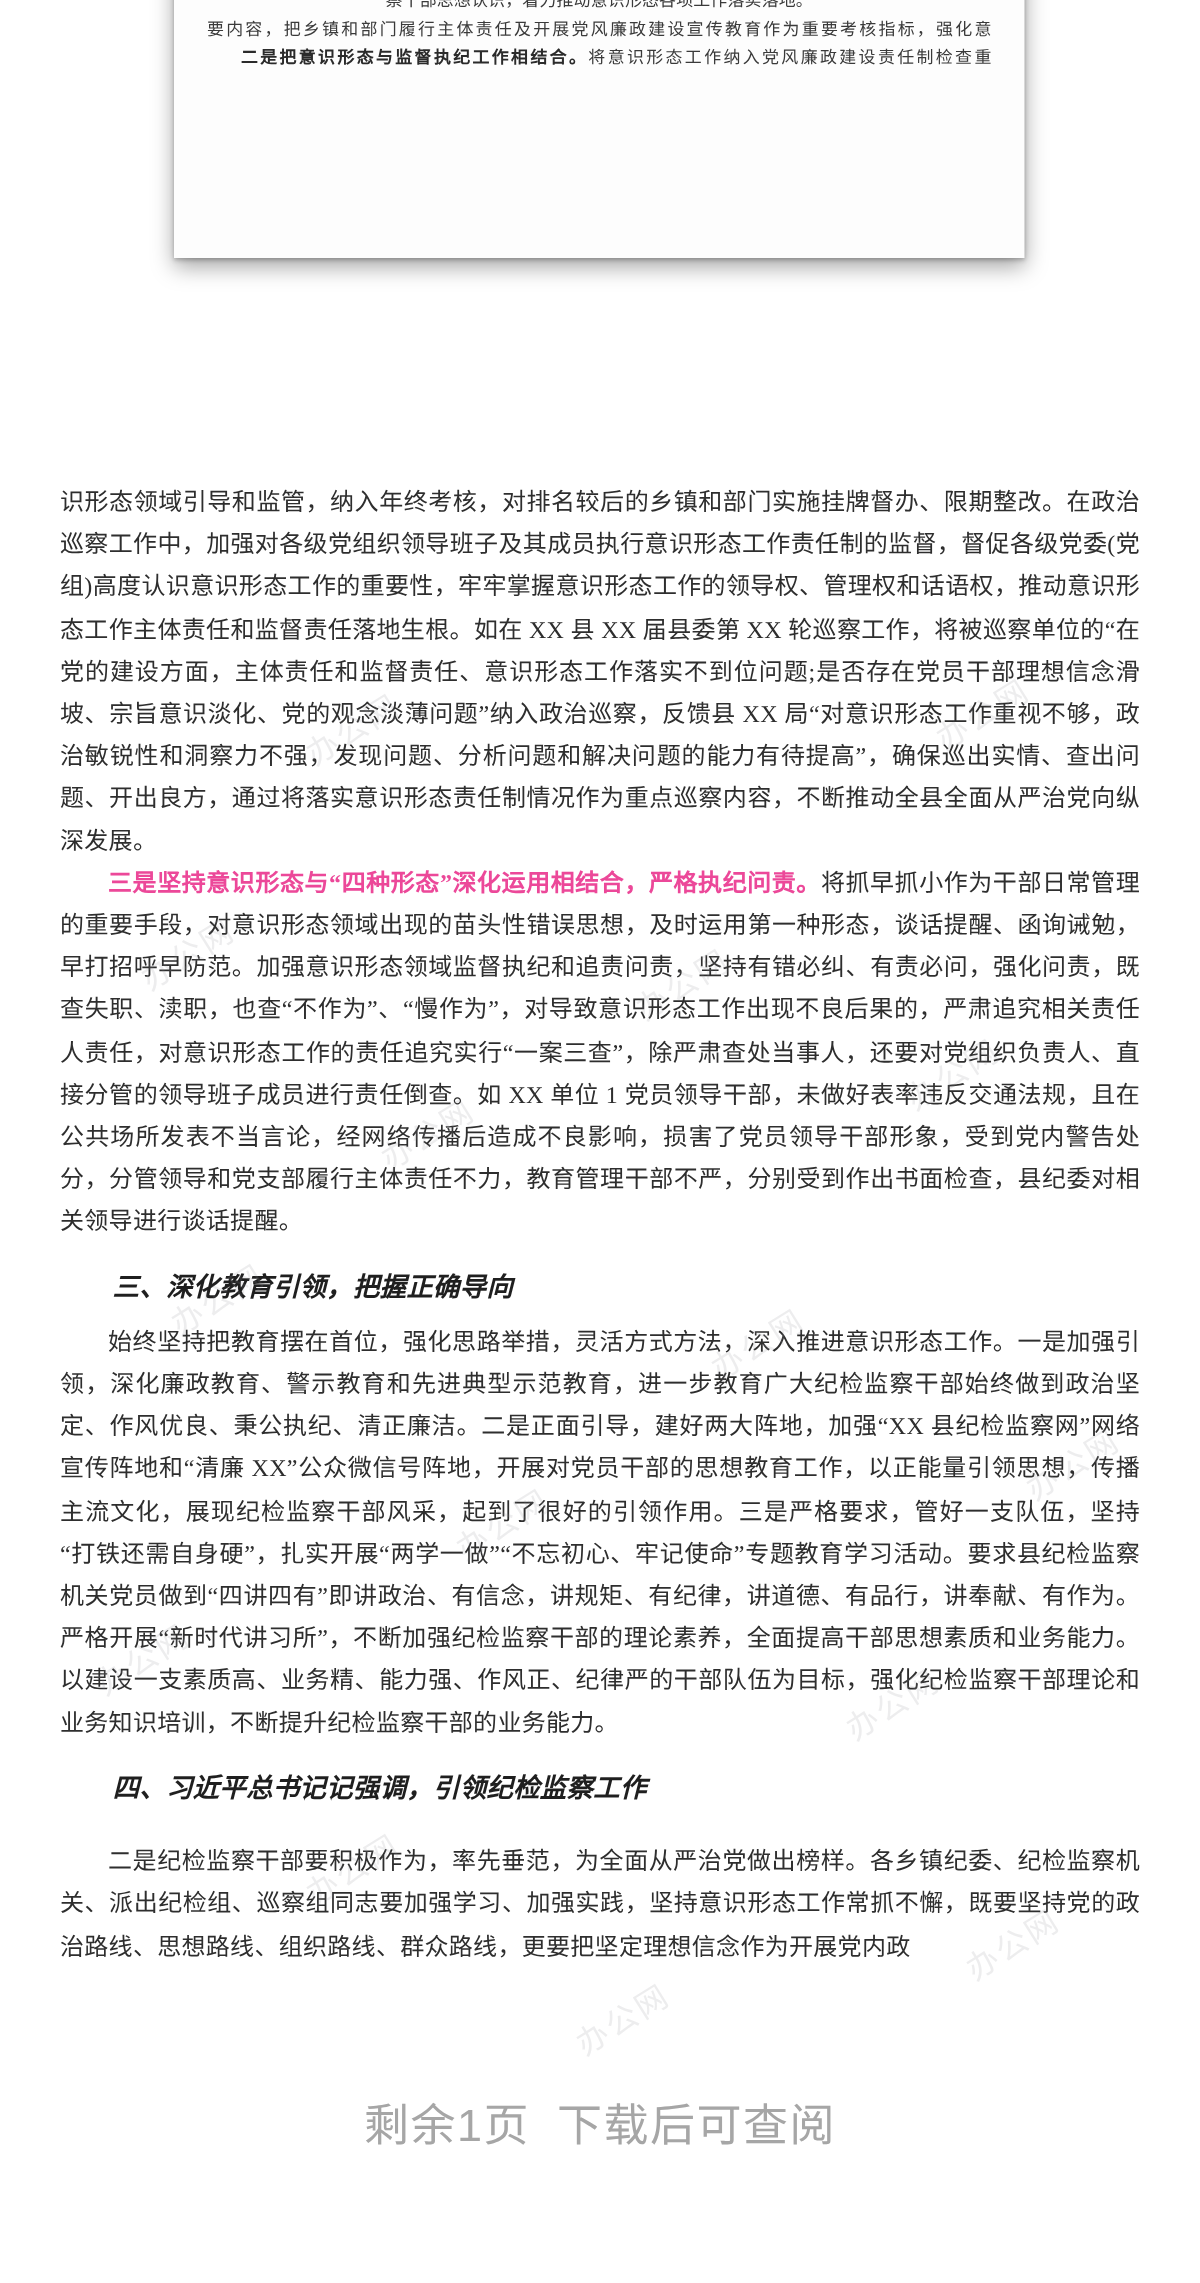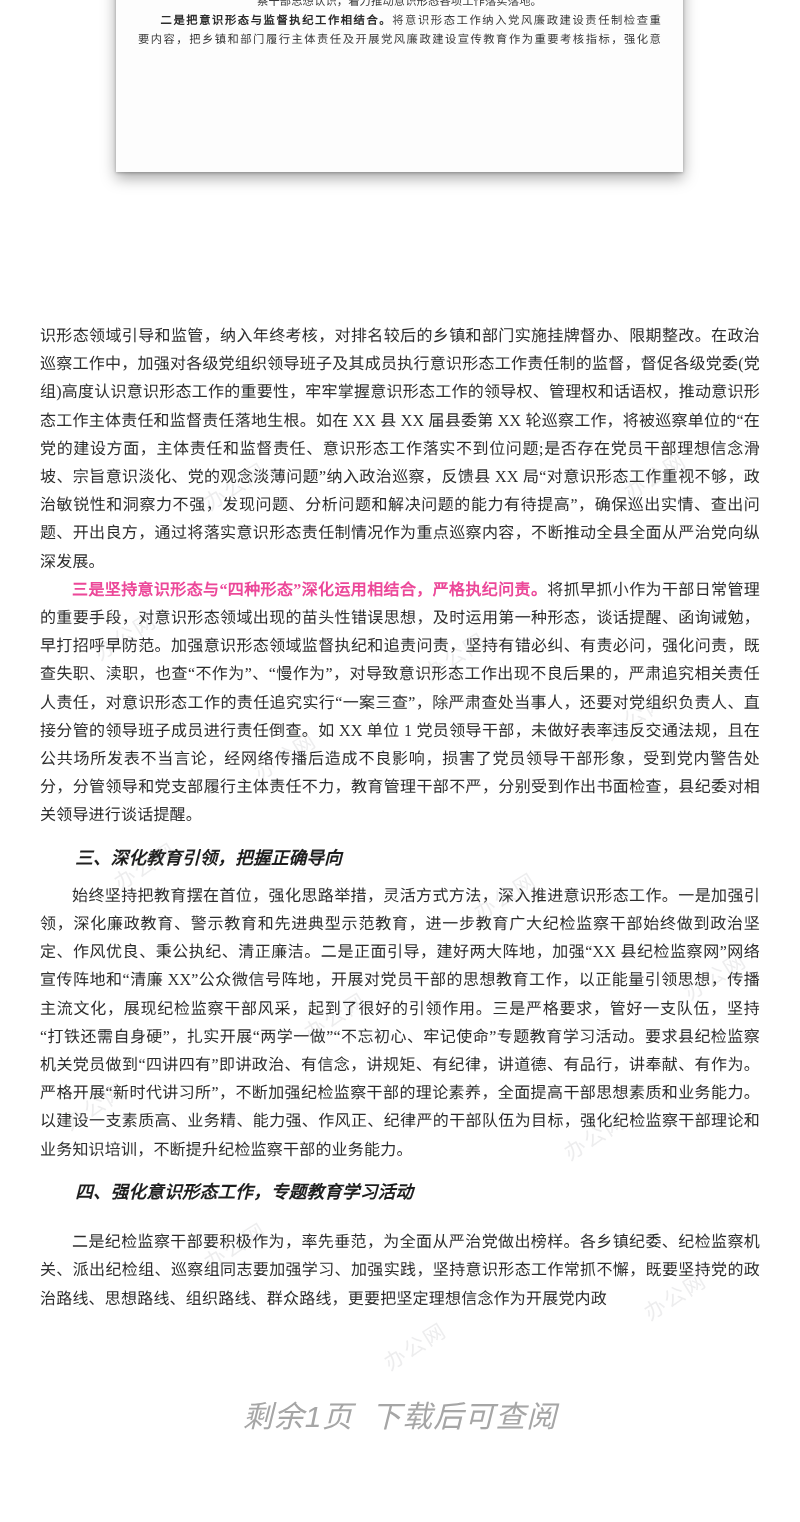--- a/index.html
+++ b/index.html
@@ -112,34 +112,33 @@
     position: absolute;
     left: 0;
     right: 0;
     top: 1392px;
     text-align: center;
     font-family: "Liberation Sans", "DejaVu Sans", sans-serif;
     font-size: 30px;
     color: #a6a6a6;
     letter-spacing: 1px;
     font-weight: 400;
-    font-style: italic;
   }
   .footer-note .sp { display: inline-block; width: 18px; }
 </style>
 </head>
 <body>
 
 <div class="page-card">
   <div class="card-inner">
     <div class="card-line partial">察干部思想认识，着力推动意识形态各项工作落实落地。</div>
+    <div class="card-line">要内容，把乡镇和部门履行主体责任及开展党风廉政建设宣传教育作为重要考核指标，强化意</div>
     <div class="card-line lead">
       <b>二是把意识形态与监督执纪工作相结合。</b><span>将意识形态工作纳入党风廉政建设责任制检查重</span>
     </div>
-    <div class="card-line">要内容，把乡镇和部门履行主体责任及开展党风廉政建设宣传教育作为重要考核指标，强化意</div>
   </div>
 </div>
 
 <div class="watermark-layer">
   <div class="wm" style="left:200px; top:470px;">办公网</div>
   <div class="wm" style="left:620px; top:460px;">办公网</div>
   <div class="wm" style="left:90px;  top:620px;">办公网</div>
   <div class="wm" style="left:420px; top:640px;">办公网</div>
   <div class="wm" style="left:250px; top:740px;">办公网</div>
   <div class="wm" style="left:600px; top:700px;">办公网</div>
@@ -159,21 +158,21 @@
   <p class="para noindent">识形态领域引导和监管，纳入年终考核，对排名较后的乡镇和部门实施挂牌督办、限期整改。在政治巡察工作中，加强对各级党组织领导班子及其成员执行意识形态工作责任制的监督，督促各级党委(党组)高度认识意识形态工作的重要性，牢牢掌握意识形态工作的领导权、管理权和话语权，推动意识形态工作主体责任和监督责任落地生根。如在 XX 县 XX 届县委第 XX 轮巡察工作，将被巡察单位的“在党的建设方面，主体责任和监督责任、意识形态工作落实不到位问题;是否存在党员干部理想信念滑坡、宗旨意识淡化、党的观念淡薄问题”纳入政治巡察，反馈县 XX 局“对意识形态工作重视不够，政治敏锐性和洞察力不强，发现问题、分析问题和解决问题的能力有待提高”，确保巡出实情、查出问题、开出良方，通过将落实意识形态责任制情况作为重点巡察内容，不断推动全县全面从严治党向纵深发展。</p>
 
   <p class="para">
     <b>三是坚持意识形态与“四种形态”深化运用相结合，严格执纪问责。</b><span>将抓早抓小作为干部日常管理的重要手段，对意识形态领域出现的苗头性错误思想，及时运用第一种形态，谈话提醒、函询诫勉，早打招呼早防范。加强意识形态领域监督执纪和追责问责，坚持有错必纠、有责必问，强化问责，既查失职、渎职，也查“不作为”、“慢作为”，对导致意识形态工作出现不良后果的，严肃追究相关责任人责任，对意识形态工作的责任追究实行“一案三查”，除严肃查处当事人，还要对党组织负责人、直接分管的领导班子成员进行责任倒查。如 XX 单位 1 党员领导干部，未做好表率违反交通法规，且在公共场所发表不当言论，经网络传播后造成不良影响，损害了党员领导干部形象，受到党内警告处分，分管领导和党支部履行主体责任不力，教育管理干部不严，分别受到作出书面检查，县纪委对相关领导进行谈话提醒。</span>
   </p>
 
   <h2 class="heading">三、深化教育引领，把握正确导向</h2>
 
   <p class="para">始终坚持把教育摆在首位，强化思路举措，灵活方式方法，深入推进意识形态工作。一是加强引领，深化廉政教育、警示教育和先进典型示范教育，进一步教育广大纪检监察干部始终做到政治坚定、作风优良、秉公执纪、清正廉洁。二是正面引导，建好两大阵地，加强“XX 县纪检监察网”网络宣传阵地和“清廉 XX”公众微信号阵地，开展对党员干部的思想教育工作，以正能量引领思想，传播主流文化，展现纪检监察干部风采，起到了很好的引领作用。三是严格要求，管好一支队伍，坚持“打铁还需自身硬”，扎实开展“两学一做”“不忘初心、牢记使命”专题教育学习活动。要求县纪检监察机关党员做到“四讲四有”即讲政治、有信念，讲规矩、有纪律，讲道德、有品行，讲奉献、有作为。严格开展“新时代讲习所”，不断加强纪检监察干部的理论素养，全面提高干部思想素质和业务能力。以建设一支素质高、业务精、能力强、作风正、纪律严的干部队伍为目标，强化纪检监察干部理论和业务知识培训，不断提升纪检监察干部的业务能力。</p>
 
-  <h2 class="heading">四、强化意识形态工作，专题教育学习活动</h2>
+  <h2 class="heading">四、习近平总书记记强调，引领纪检监察工作</h2>
 
 
   <div class="gap"></div>
 
   <p class="para">二是纪检监察干部要积极作为，率先垂范，为全面从严治党做出榜样。各乡镇纪委、纪检监察机关、派出纪检组、巡察组同志要加强学习、加强实践，坚持意识形态工作常抓不懈，既要坚持党的政治路线、思想路线、组织路线、群众路线，更要把坚定理想信念作为开展党内政</p>
 
 </div>
 
 <div class="footer-note">
   <span>剩余1页</span><span class="sp"></span><span>下载后可查阅</span>

